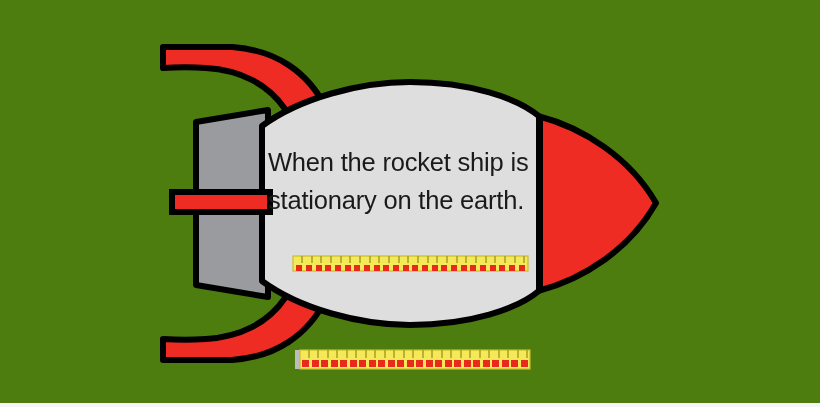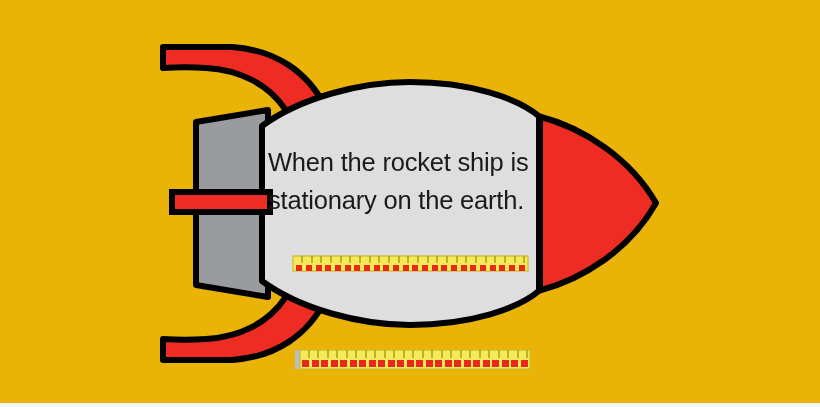--- a/index.html
+++ b/index.html
@@ -12,21 +12,21 @@
     height: 407px;
     background: #f5f5f5;
     font-family: "Liberation Sans", sans-serif;
     overflow: hidden;
     position: relative;
   }
   #stage {
     position: relative;
     width: 820px;
     height: 403px;
-    background: #eab308;
+    background: #4d7c0f;
   }
   #rocket-svg {
     position: absolute;
     left: 0;
     top: 0;
     width: 820px;
     height: 407px;
     display: block;
   }
   .caption-layer {

